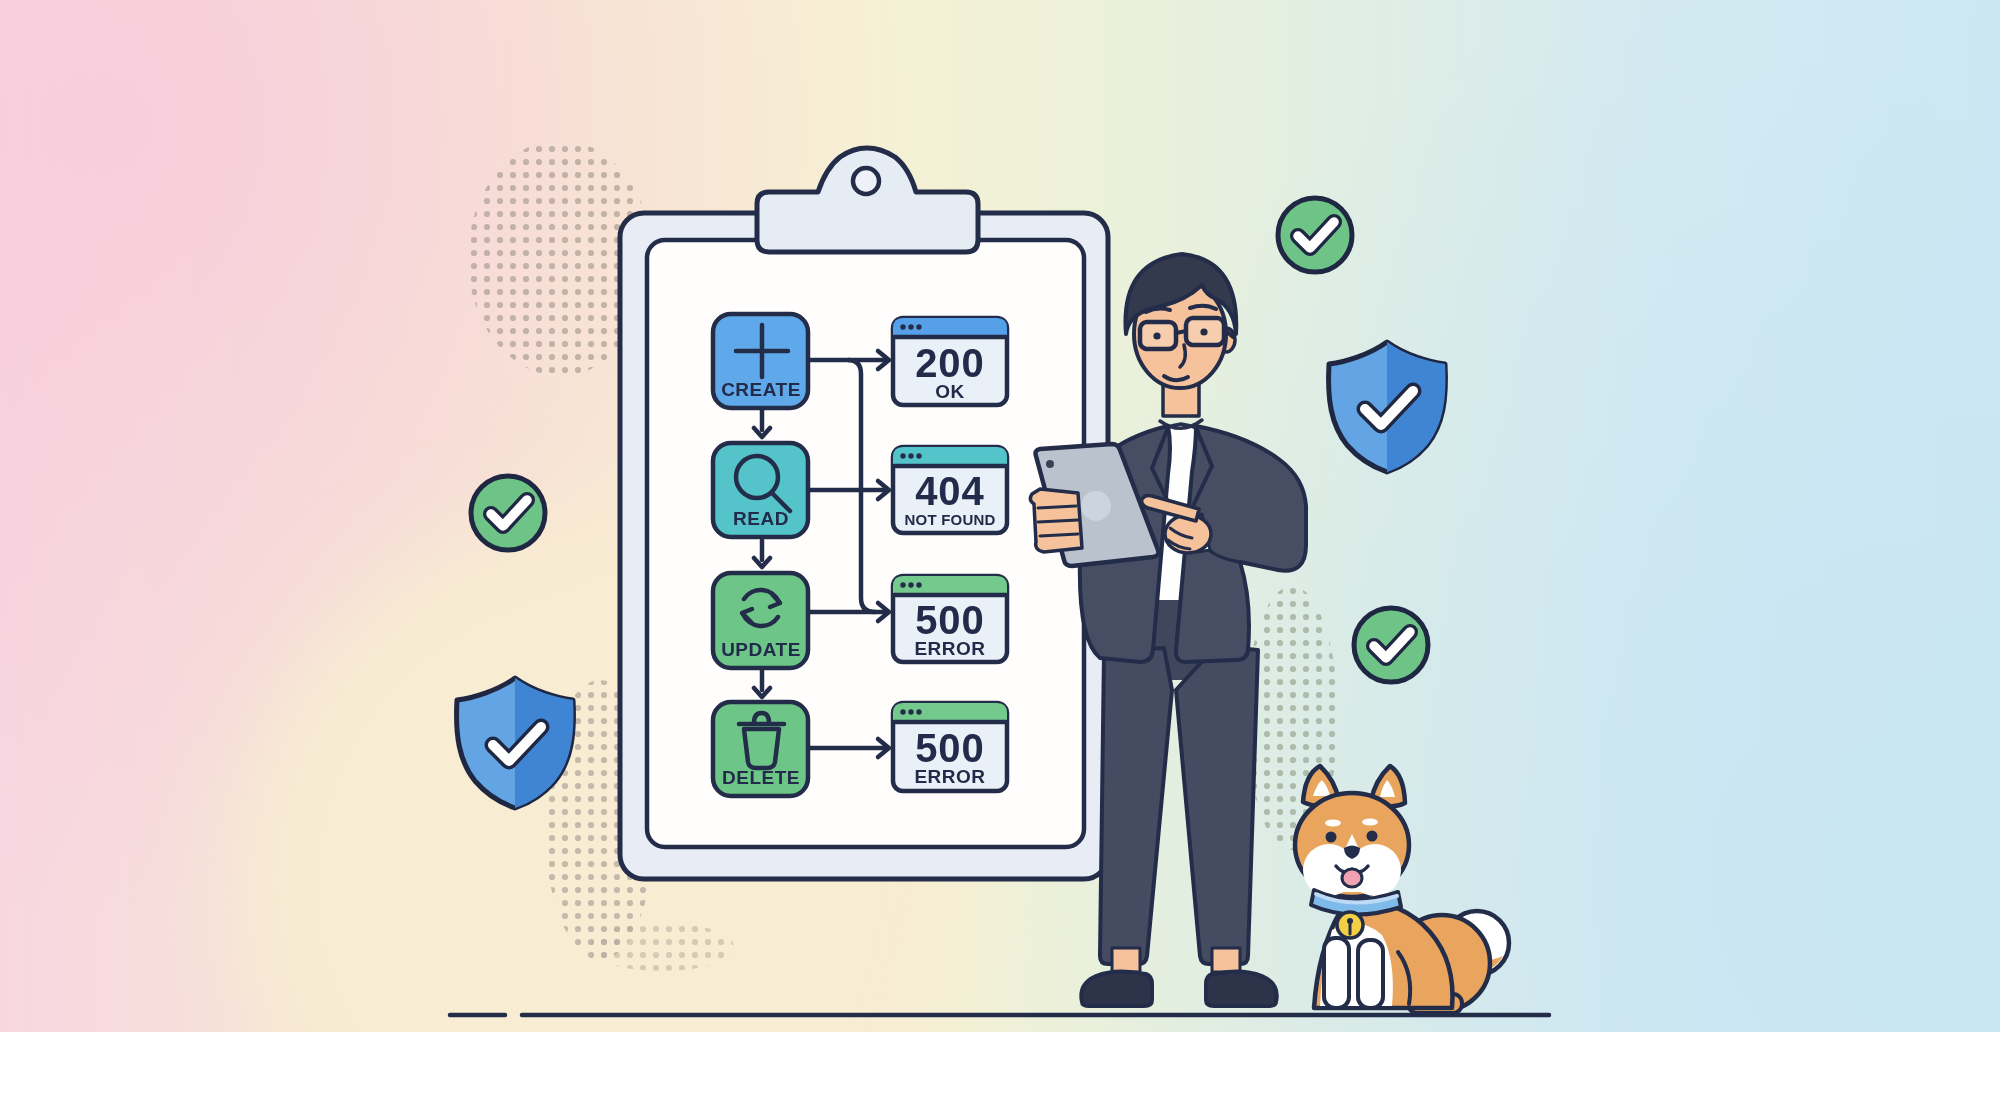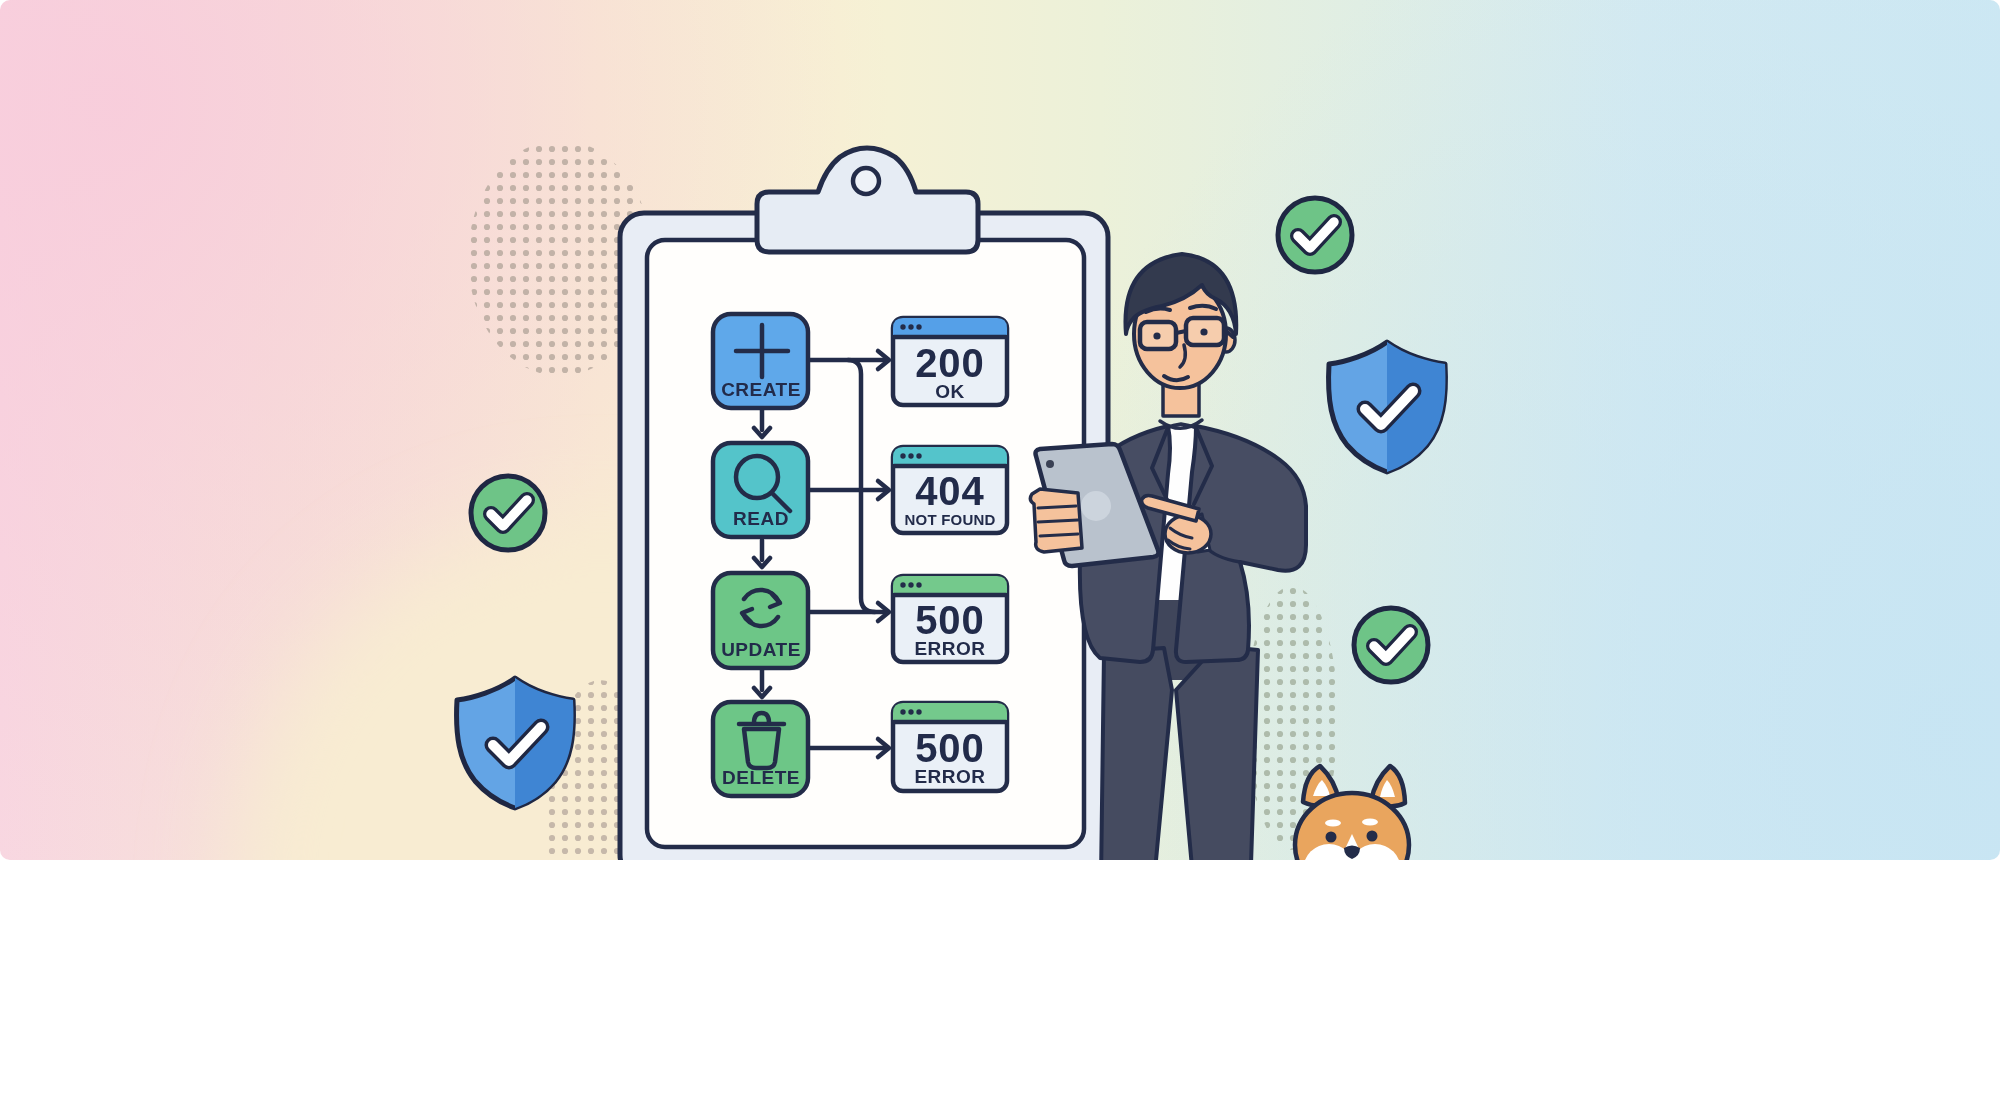--- a/index.html
+++ b/index.html
@@ -1,21 +1,21 @@
 <!DOCTYPE html>
 <html><head>
 <meta charset="utf-8">
 <style>
   html,body{margin:0;padding:0;}
-  .scene{position:relative;width:2000px;height:860px;overflow:hidden;
+  .scene{position:relative;width:2000px;height:1032px;overflow:hidden;
     background:
       radial-gradient(circle at 6% 12%, rgba(248,203,219,.85), rgba(248,203,219,0) 38%),
       radial-gradient(circle at 97% 85%, rgba(198,228,243,.8), rgba(198,228,243,0) 45%),
       linear-gradient(to right,#f8d7e1 0%,#f6e2d8 14%,#f8edd2 30%,#f7f1d4 42%,#ecf1d9 55%,#e0eee4 68%,#d4eaf1 82%,#cde8f3 100%);
-    font-family:"Liberation Sans",sans-serif;border-radius:10px;}
+    font-family:"Liberation Sans",sans-serif;}
   svg{position:absolute;inset:0;}
   .ln{stroke:#232c49;stroke-width:4.5;fill:none;stroke-linecap:round;stroke-linejoin:round;}
   .lbl{font-family:"Liberation Sans",sans-serif;font-weight:700;fill:#222b4a;}
   .op{font-size:19px;letter-spacing:.5px;}
   .code{font-size:40px;letter-spacing:1px;}
   .sub{font-size:19px;letter-spacing:.5px;}
   .sub-sm{font-size:15px;letter-spacing:.2px;}
   text{text-anchor:middle;}
 </style>
 </head>

